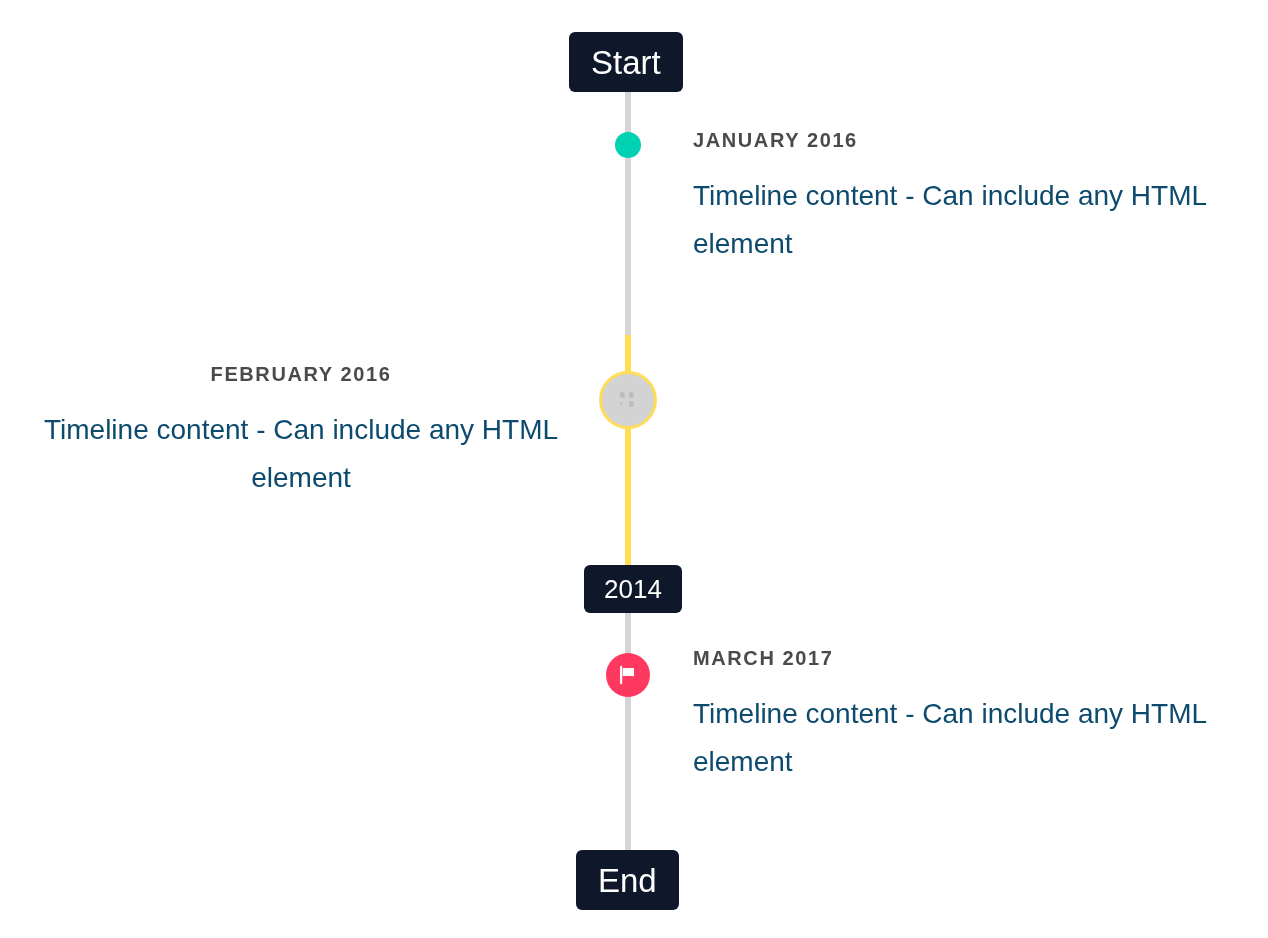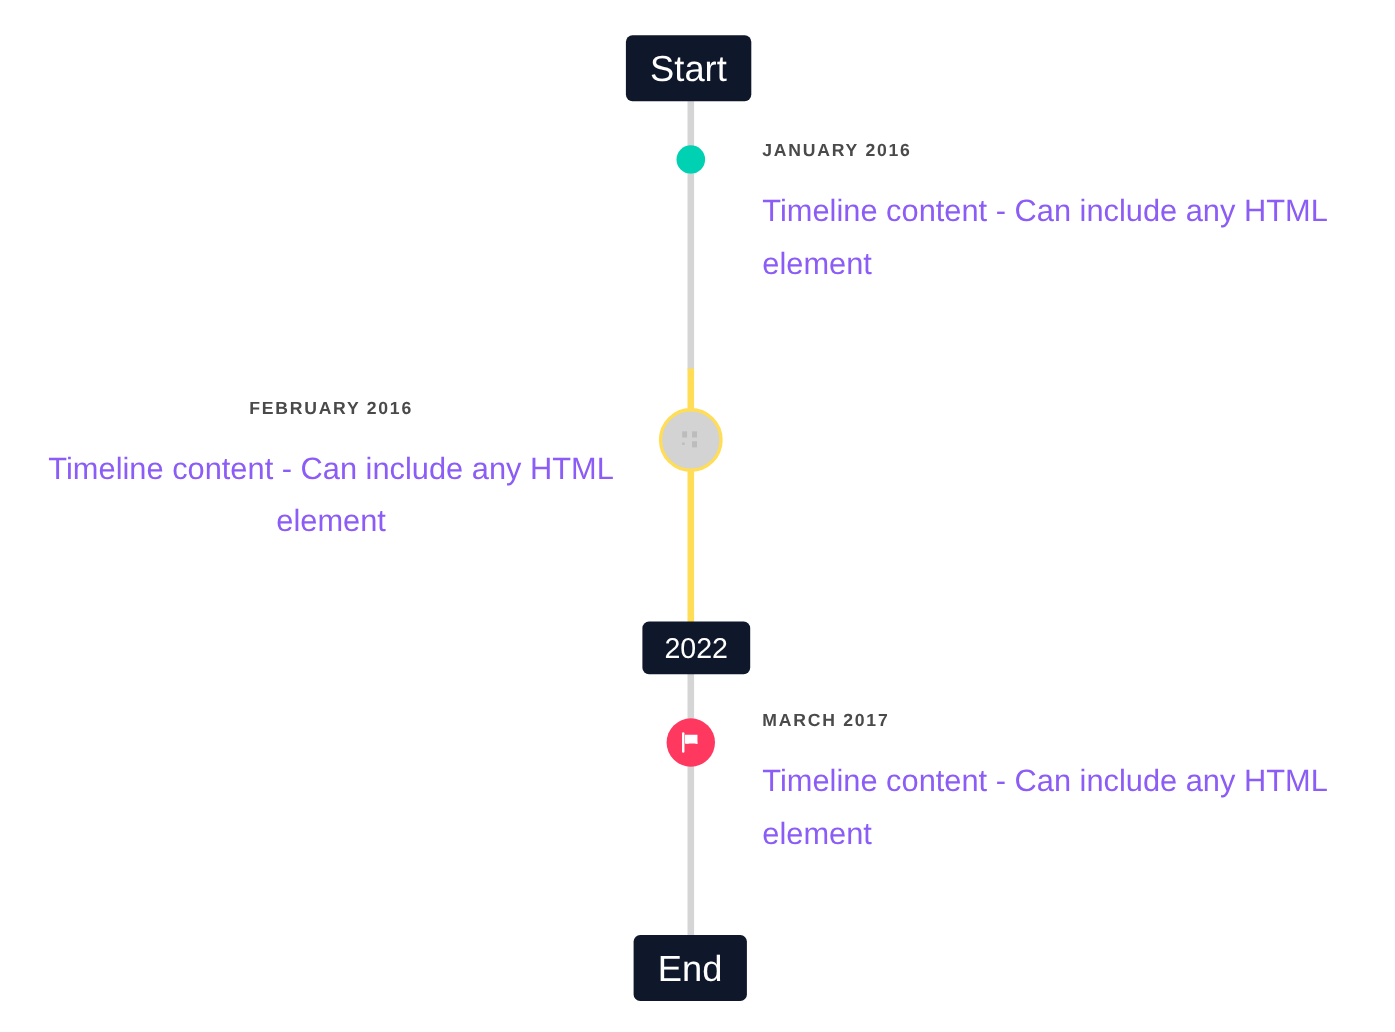--- a/index.html
+++ b/index.html
@@ -102,31 +102,31 @@
     left: 693px;
     width: 540px;
     text-align: left;
   }
   .content-left {
     left: 36px;
     width: 530px;
     text-align: center;
   }
   .heading {
-    font-size: 16px;
+    font-size: 20px;
     font-weight: bold;
     letter-spacing: 1.6px;
     color: #4a4a4a;
     margin: 0 0 22px 0;
     line-height: 1;
   }
   .body-text {
     font-size: 28px;
     font-weight: 400;
-    color: #8b5cf6;
+    color: #0c4a6e;
     line-height: 1.72;
     margin: 0;
   }
 </style>
 </head>
 <body>
 
 <div class="timeline">
 
   <div class="rail rail-grey" style="top:92px;height:42px;"></div>
@@ -157,21 +157,21 @@
       <rect x="9" y="1" width="4" height="5" fill="#8a8a8a"></rect>
       <rect x="1" y="10" width="2" height="2" fill="#8a8a8a"></rect>
       <rect x="9" y="9" width="4" height="5" fill="#8a8a8a"></rect>
     </svg>
   </div>
   <div class="content content-left" style="top:364px;">
     <p class="heading">FEBRUARY 2016</p>
     <p class="body-text">Timeline content - Can include any HTML element</p>
   </div>
 
-  <div class="badge badge-small" style="left:584px; top:565px;">2022</div>
+  <div class="badge badge-small" style="left:584px; top:565px;">2014</div>
 
   <div class="marker marker-flag" style="left:606px; top:653px;">
     <svg class="flag-glyph" viewBox="0 0 24 24">
       <path d="M4.5 3 v18" stroke="#ffffff" stroke-width="2.4" stroke-linecap="round" fill="none"></path>
       <path d="M6.2 4.4 h12.4 v8.6 h-12.4 z" fill="#ffffff"></path>
       <path d="M6.2 12.6 c3.2 1.9 6.4 -1.9 9.6 0 c1 .6 1.9 .9 2.8 .9 v-1.6 h-12.4 z" fill="#ffffff"></path>
     </svg>
   </div>
   <div class="content content-right" style="top:648px;">
     <p class="heading">MARCH 2017</p>

